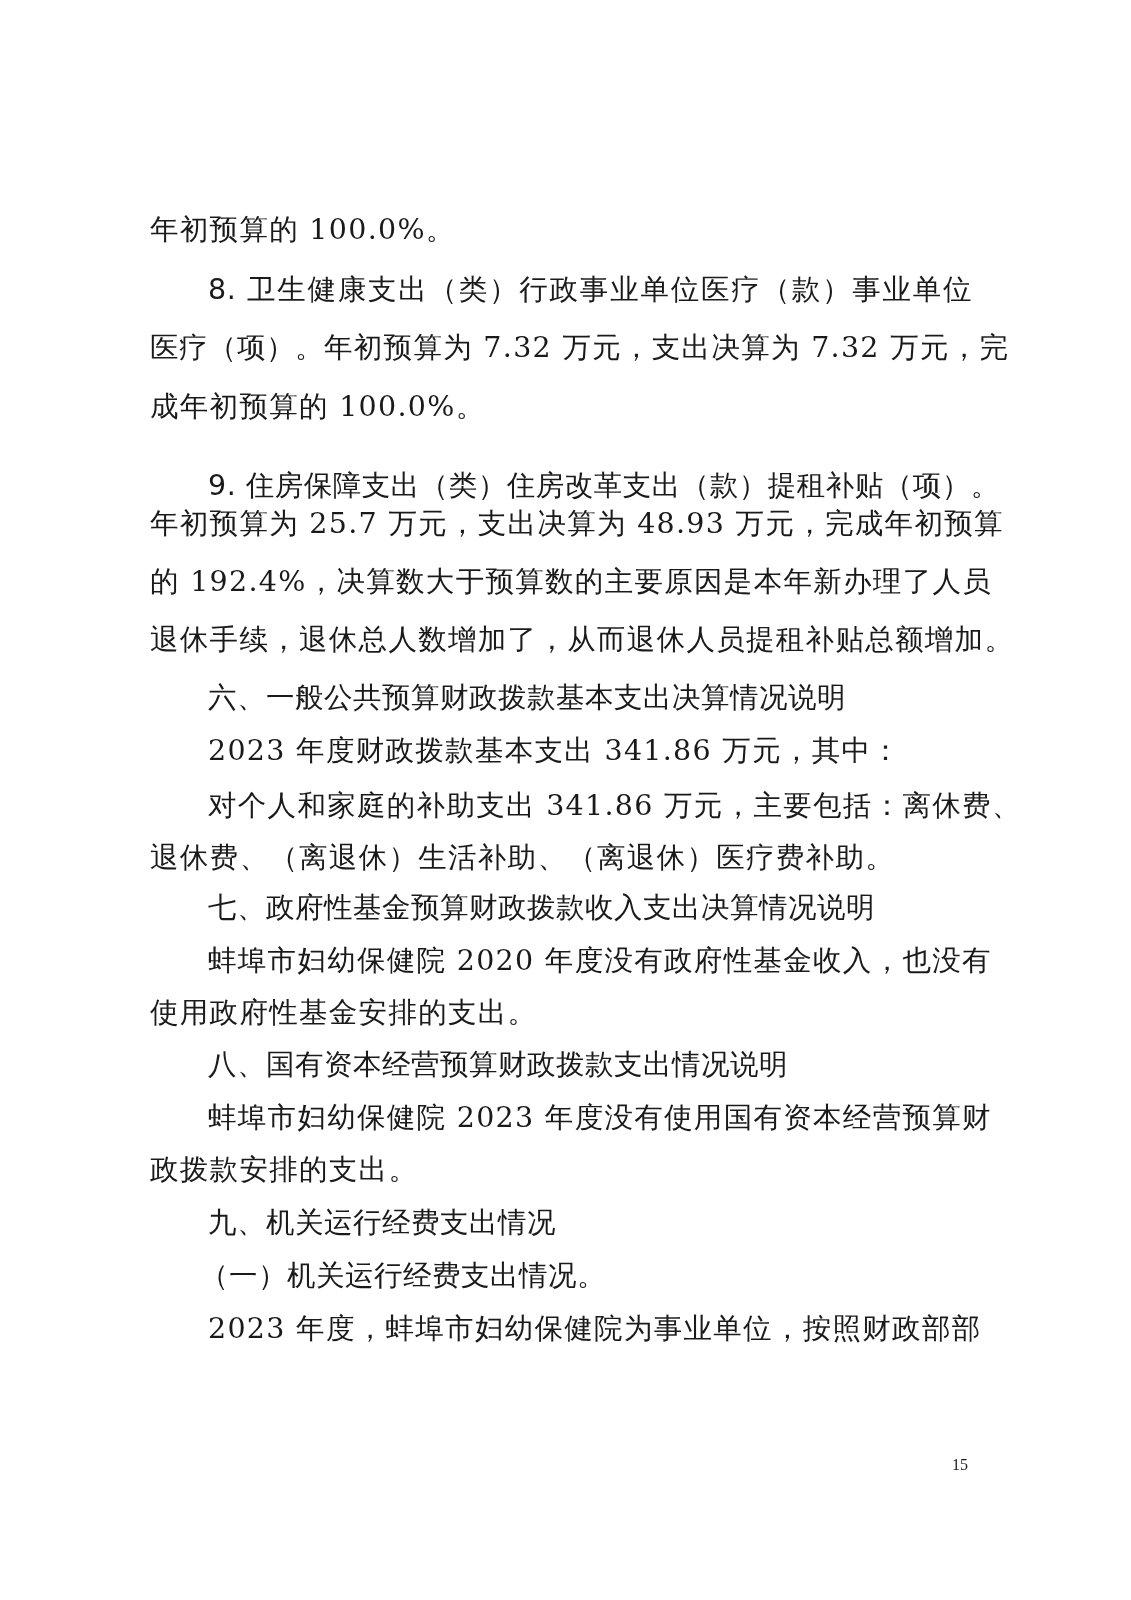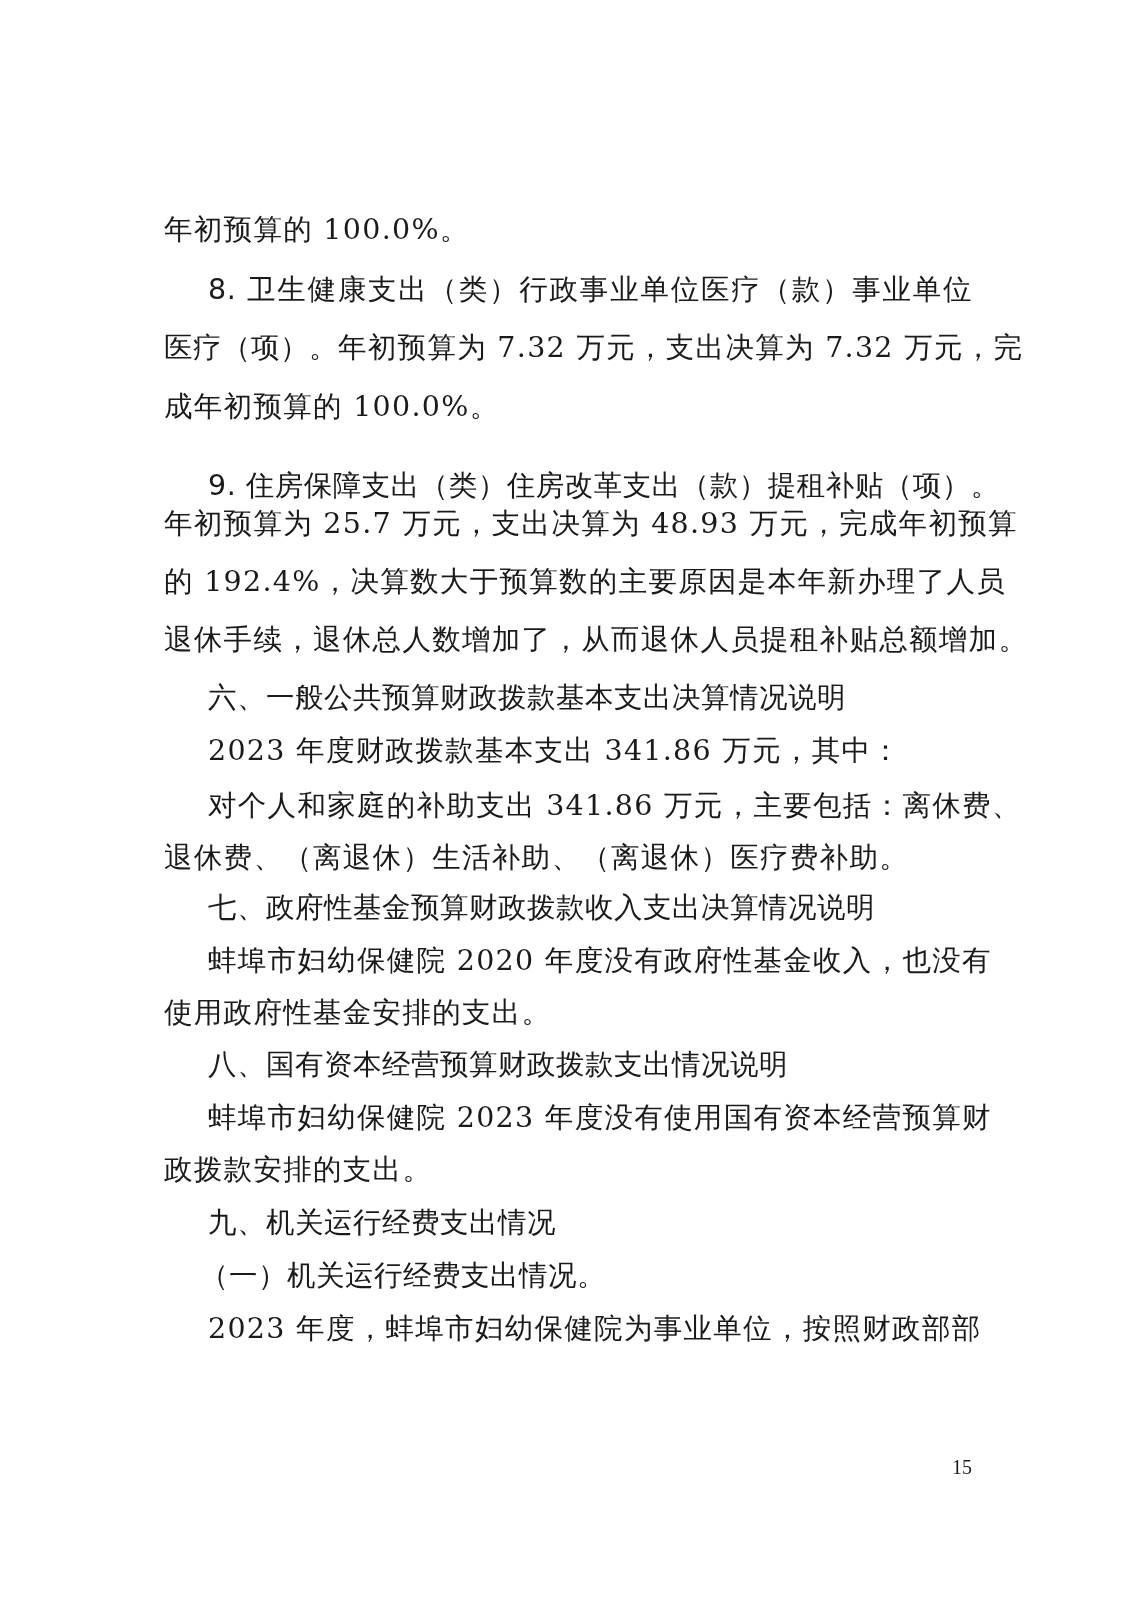--- a/index.html
+++ b/index.html
@@ -1,23 +1,23 @@
 <!DOCTYPE html>
 <html><head>
 <meta charset="utf-8">
 <style>
   html, body { margin:0; padding:0; background:#ffffff; }
   body { width:1131px; height:1600px; position:relative; overflow:hidden;
          font-family:"DejaVu Serif", "Liberation Serif", serif; color:#1a1a1a; }
-  .line { position:absolute; left:164px; width:822px; font-size:28.5px; line-height:40px;
+  .line { position:absolute; left:150px; width:822px; font-size:28.5px; line-height:40px;
           white-space:nowrap; letter-spacing:1.3px; }
   .indent { left:208px; width:764px; }
   .bold { font-family:"DejaVu Sans", "Liberation Sans", sans-serif; font-weight:normal; letter-spacing:0.5px; }
   .just { text-align-last:justify; text-align:justify; }
-  .pagenum { position:absolute; left:952px; top:1456px; font-size:20px;
+  .pagenum { position:absolute; left:952px; top:1456px; font-size:16px;
              font-family:"Liberation Serif", serif; }
 </style>
 </head>
 <body>
 
 <div>
   <div class="line" style="top:210px"><span>年初预算的 100.0%。</span></div>
 
   <div class="line indent just" style="top:270px"><span class="bold">8. 卫生健康支出（类）行政事业单位医疗（款）事业单位</span></div>
   <div class="line just" style="top:328px"><span class="bold">医疗（项）。</span><span>年初预算为 7.32 万元，支出决算为 7.32 万元，完</span></div>

